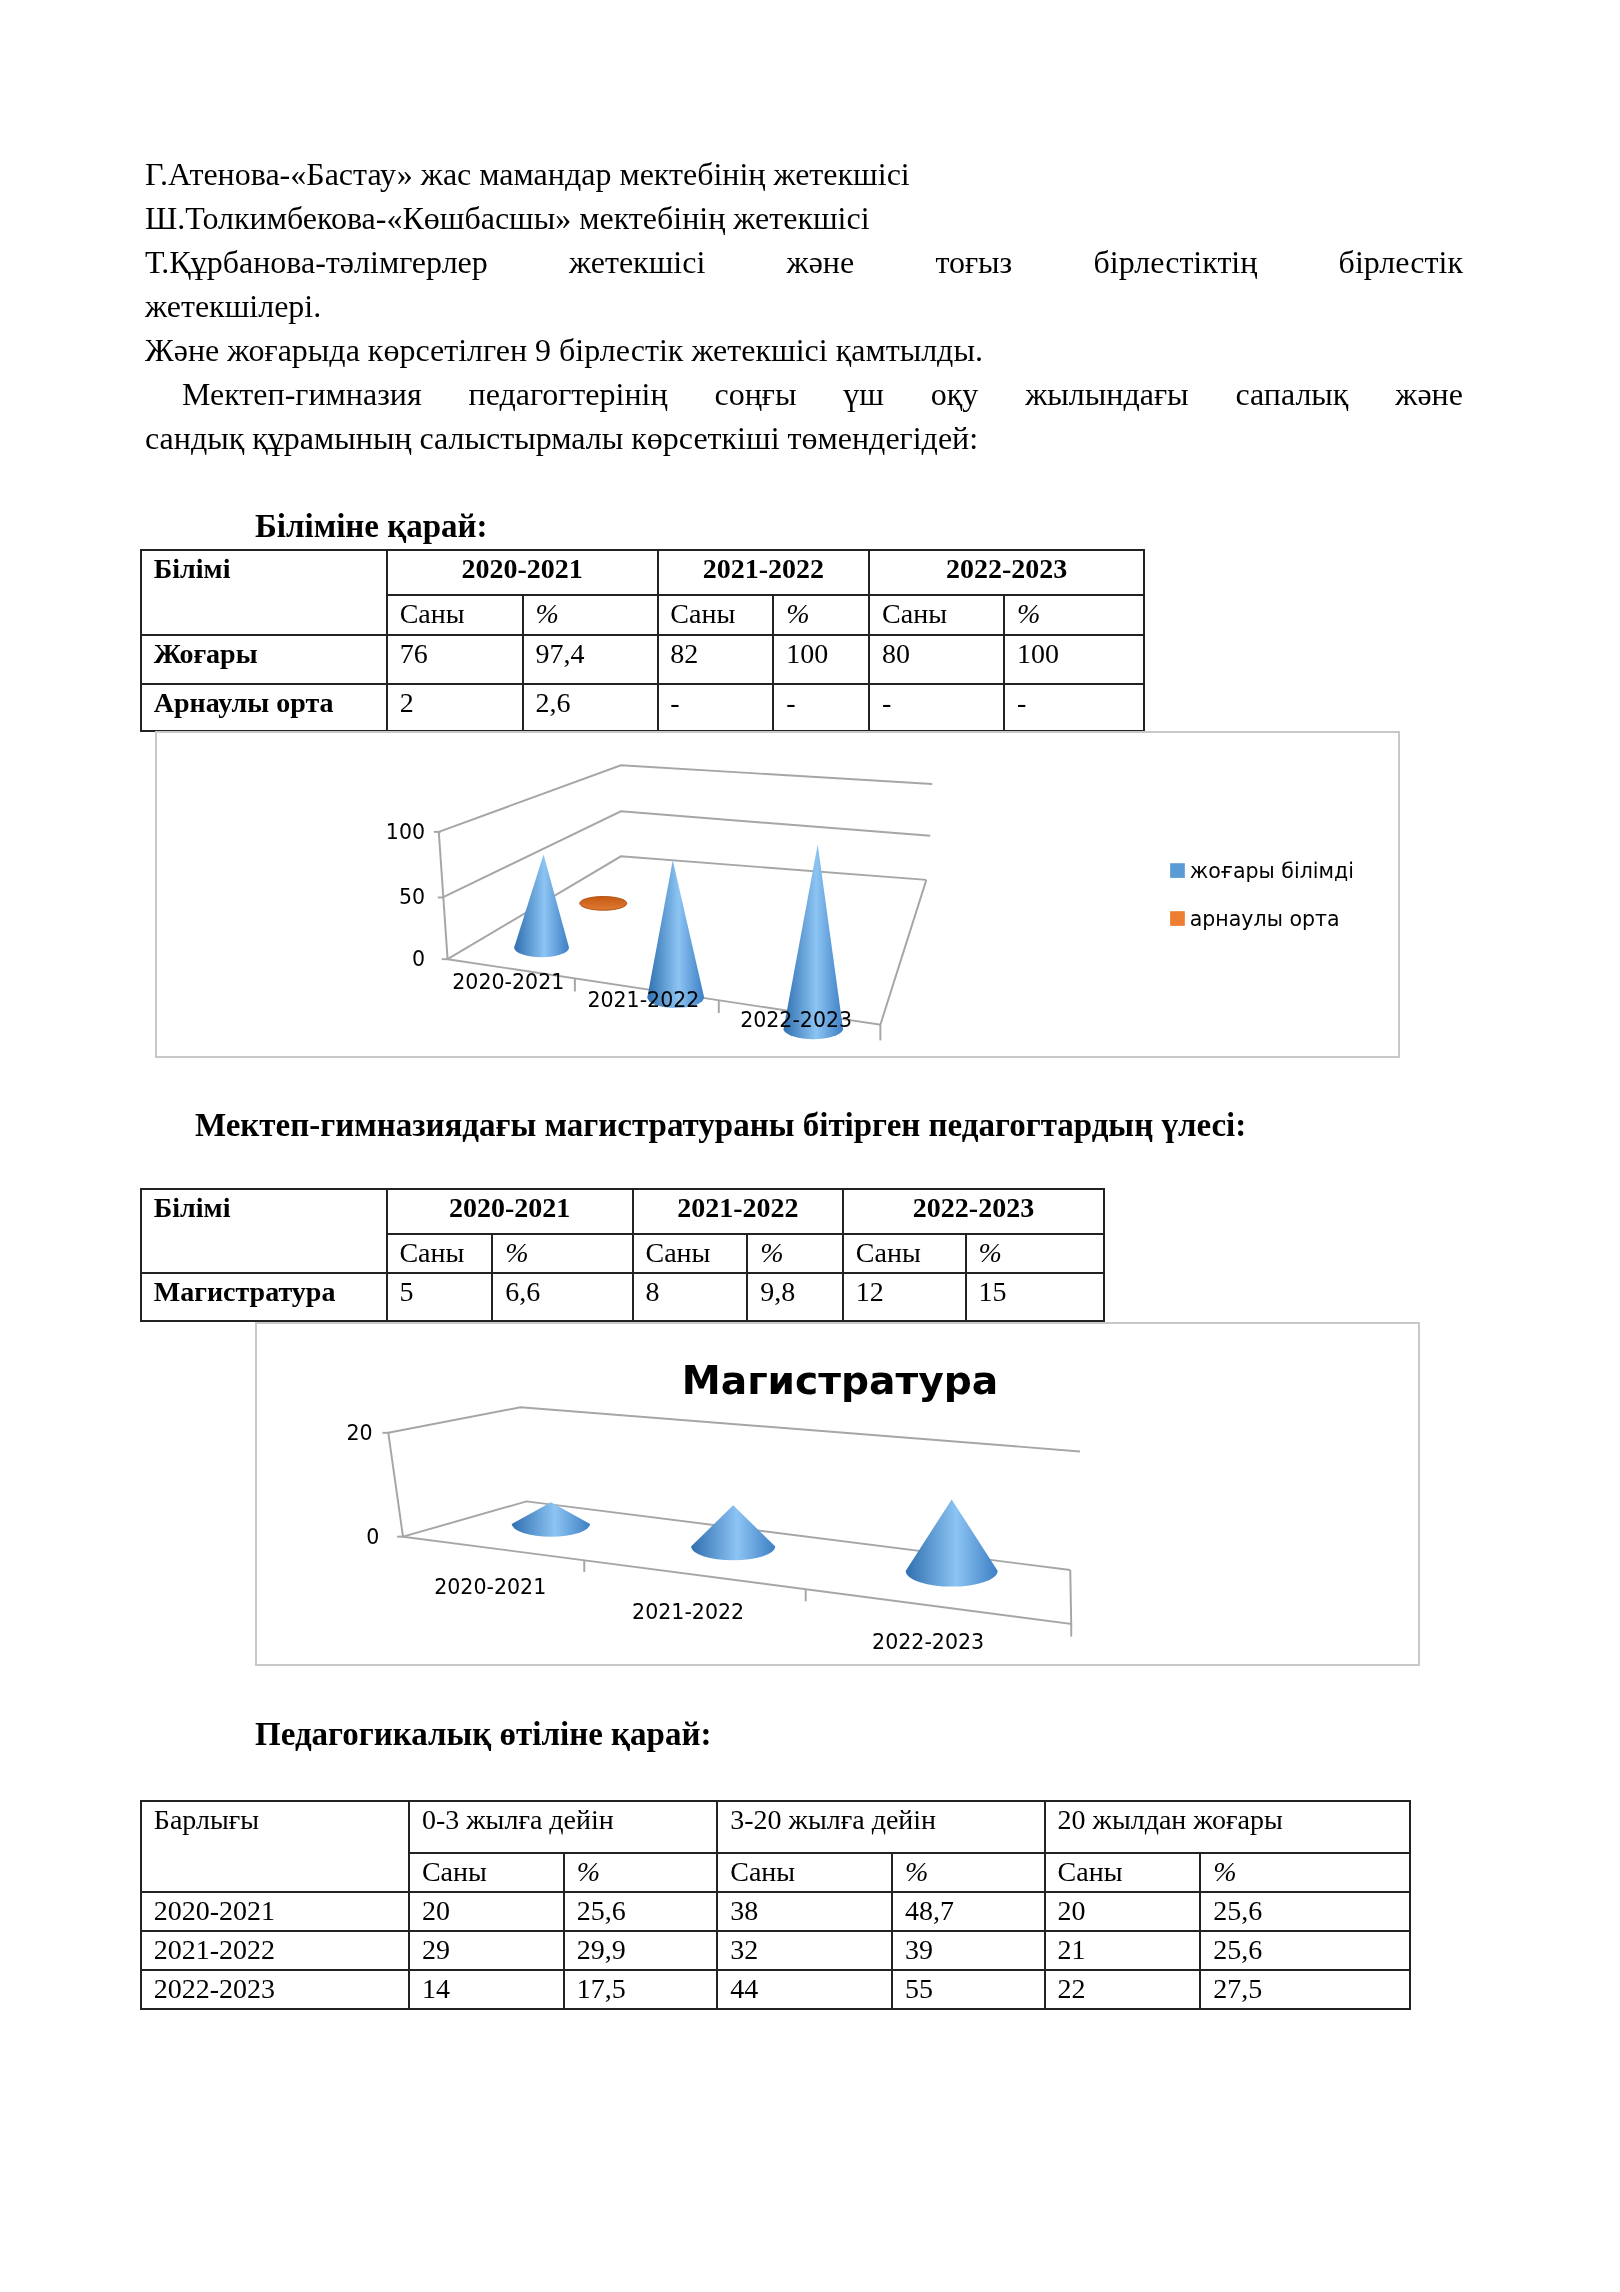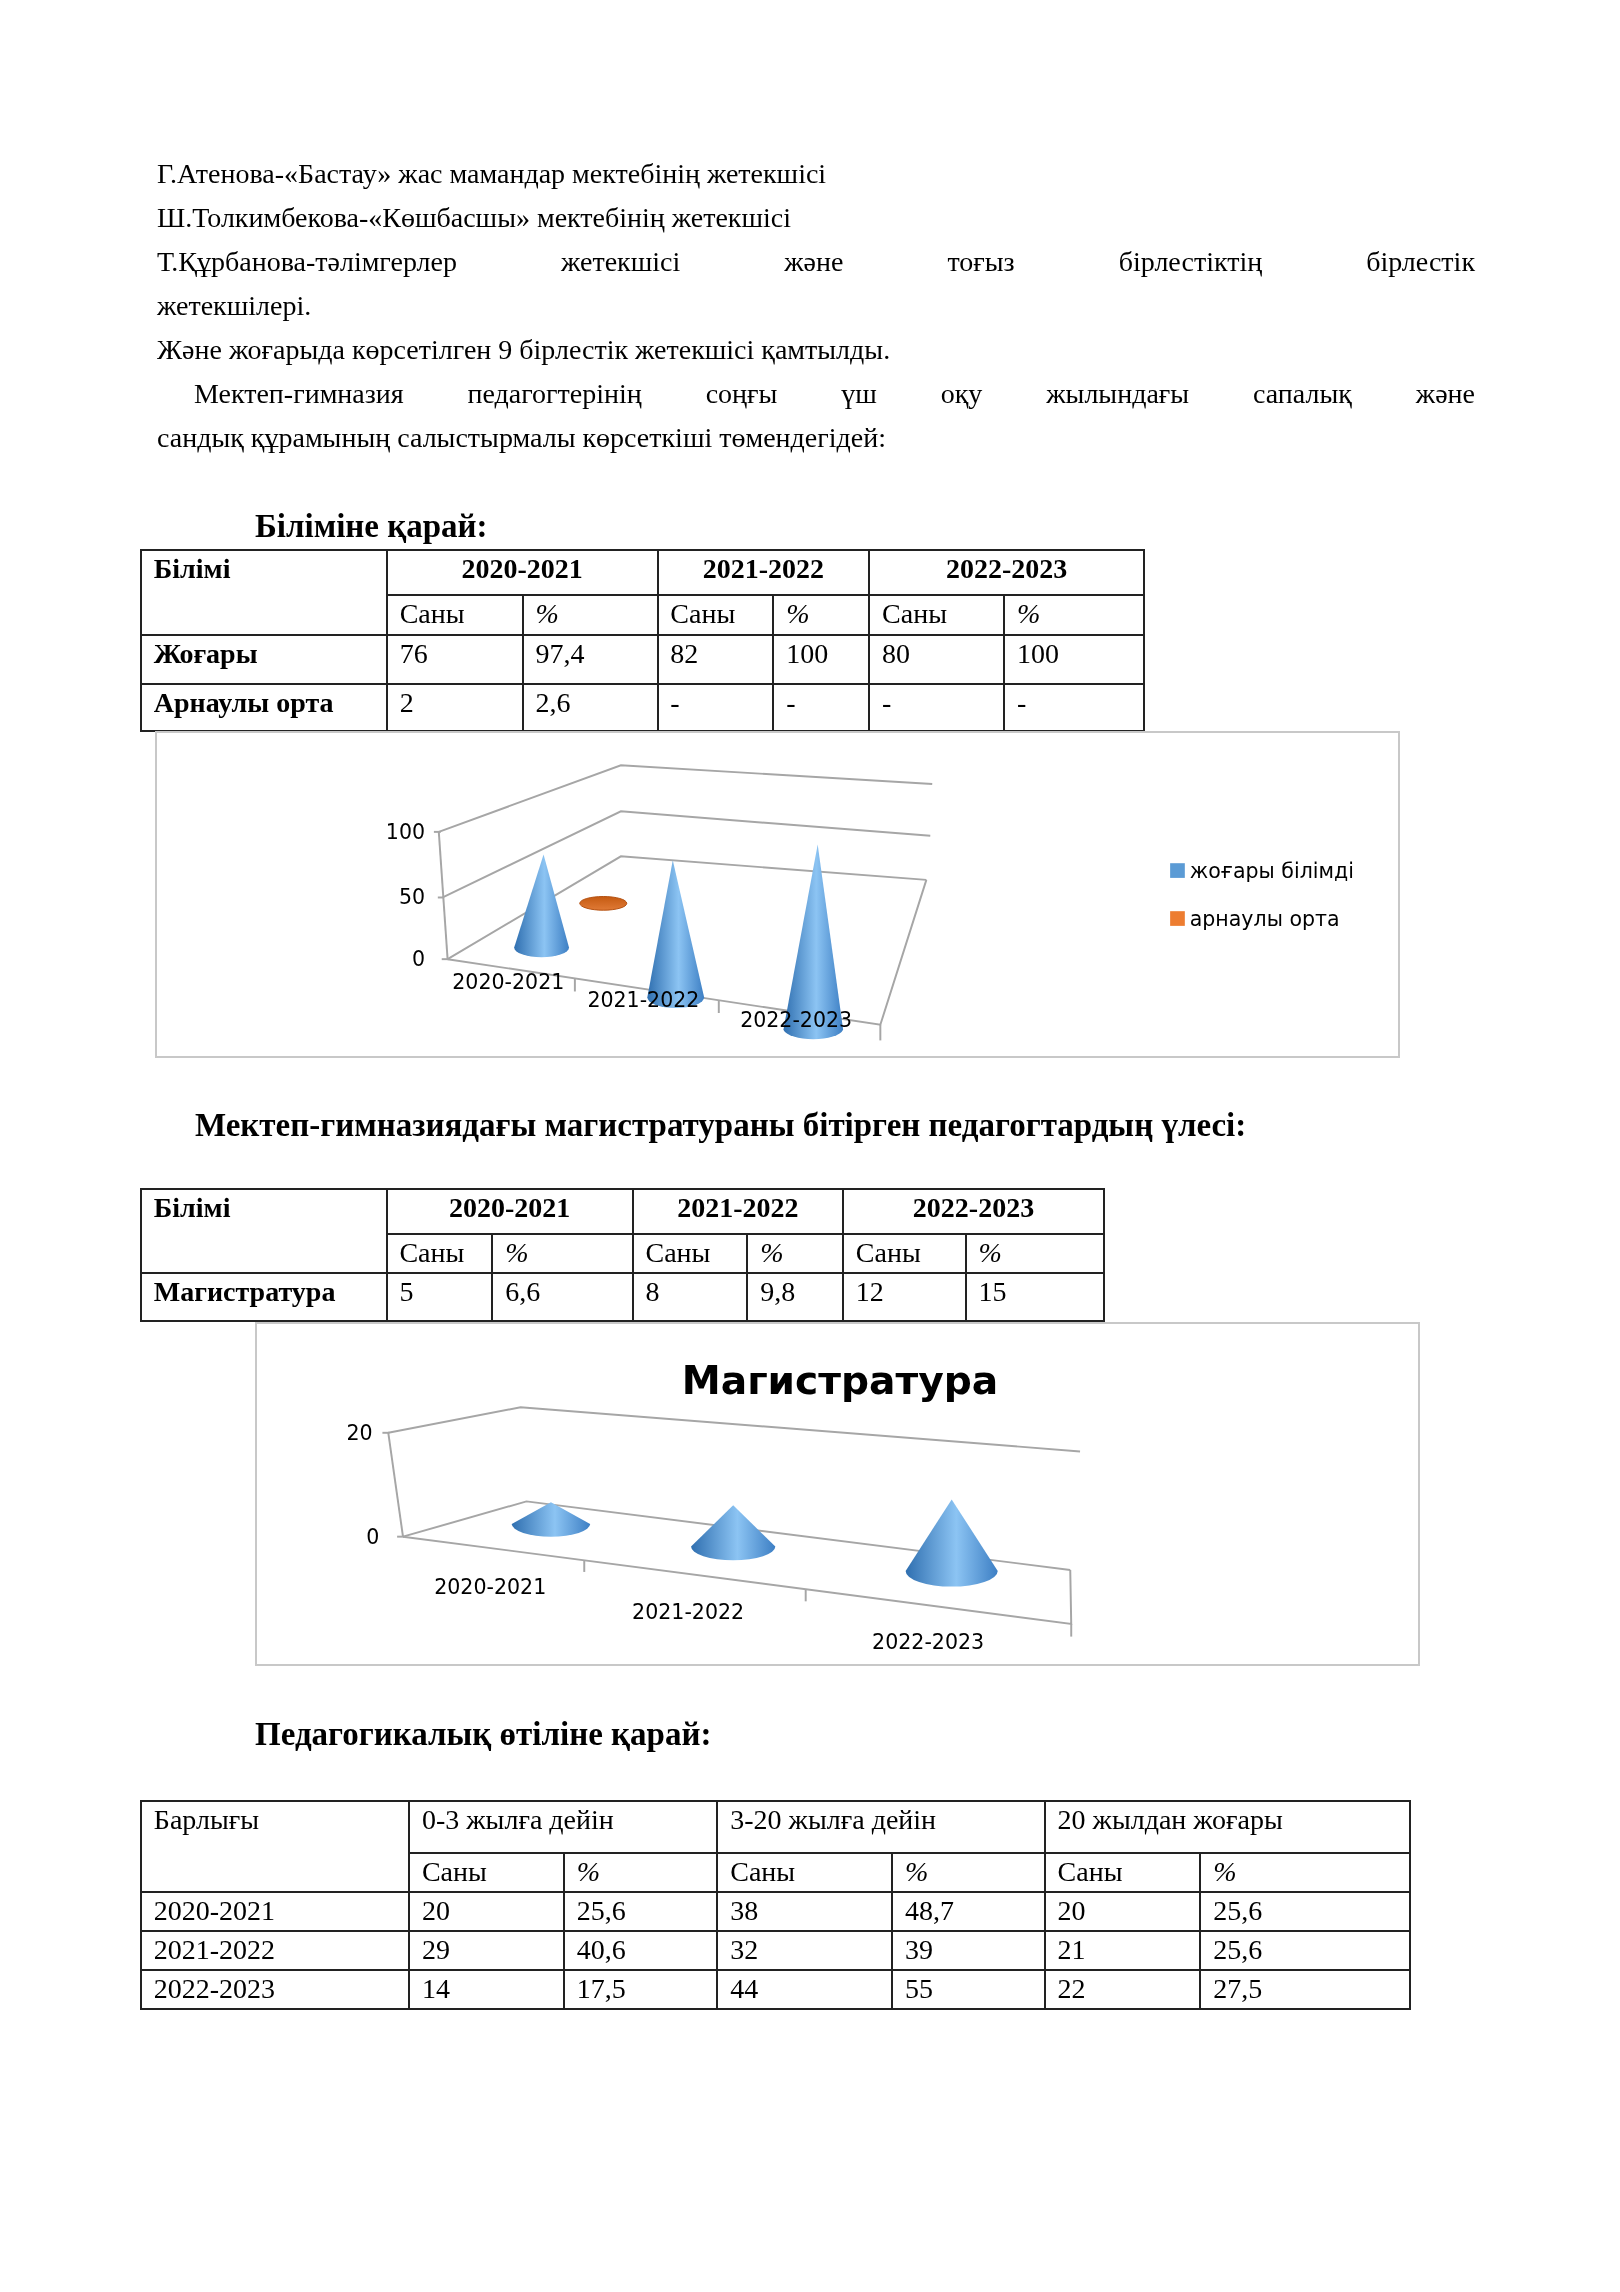--- a/index.html
+++ b/index.html
@@ -1,17 +1,17 @@
 <!DOCTYPE html>
 <html><head>
 <meta charset="utf-8">
 <style>
   html, body { margin:0; padding:0; background:#ffffff; }
   body { width:1620px; height:2293px; position:relative; overflow:hidden; font-family:"Liberation Serif","DejaVu Serif",serif; color:#000; }
-  .para { position:absolute; left:157px; width:1318px; font-size:28px; line-height:44px; }
+  .para { position:absolute; left:145px; width:1318px; font-size:32px; line-height:44px; }
   .para p { margin:0; }
   .jline { display:flex; justify-content:space-between; }
   .heading { position:absolute; font-weight:bold; font-size:33px; line-height:39px; }
   table.dt { position:absolute; border-collapse:collapse; font-size:28px; }
   table.dt td { border:2px solid #222; padding:0 0 0 11.8px; vertical-align:top; line-height:35px; white-space:nowrap; }
   table.dt td.b { font-weight:bold; }
   table.dt td.c { text-align:center; padding-left:0; }
   .chart { position:absolute; border:2px solid #c8c8c8; background:#fff; box-sizing:border-box; }
   svg text { font-family:"DejaVu Sans","Liberation Sans",sans-serif; }
 </style>
@@ -257,21 +257,21 @@
     <td>20</td>
     <td>25,6</td>
     <td>38</td>
     <td>48,7</td>
     <td>20</td>
     <td>25,6</td>
   </tr>
   <tr style="height:39px;">
     <td>2021-2022</td>
     <td>29</td>
-    <td>40,6</td>
+    <td>29,9</td>
     <td>32</td>
     <td>39</td>
     <td>21</td>
     <td>25,6</td>
   </tr>
   <tr style="height:39px;">
     <td>2022-2023</td>
     <td>14</td>
     <td>17,5</td>
     <td>44</td>

